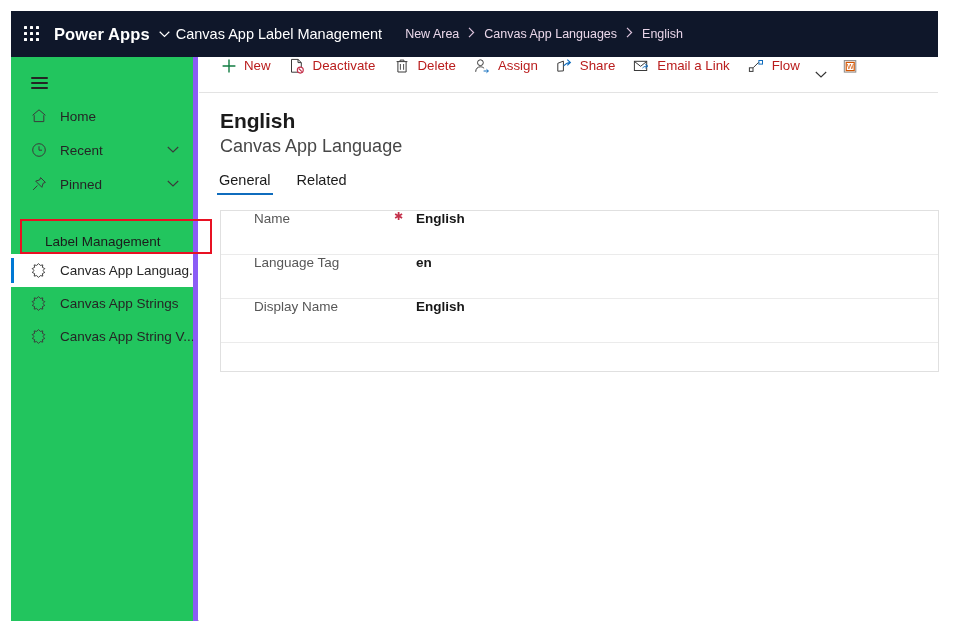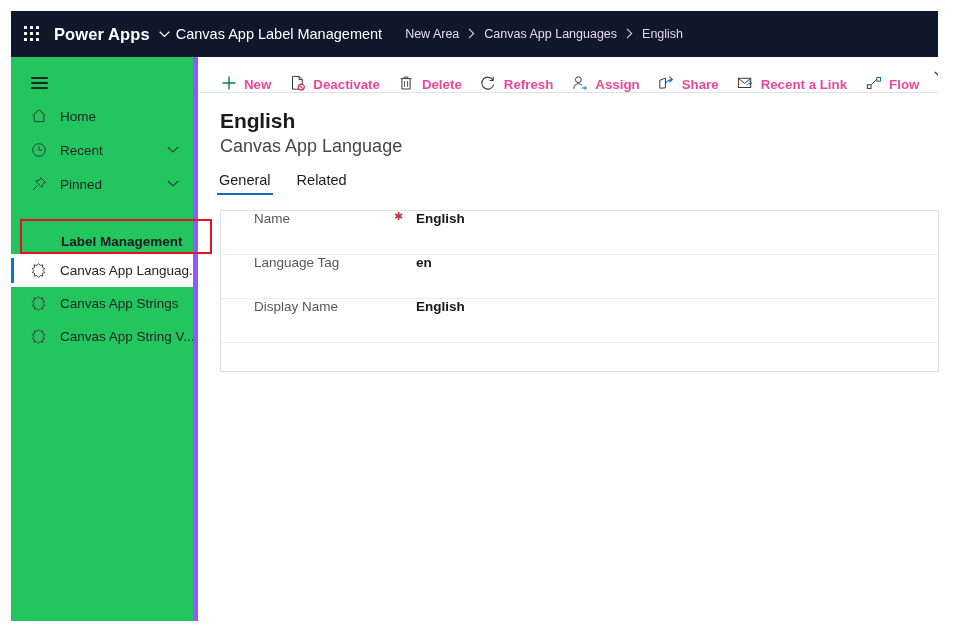--- a/index.html
+++ b/index.html
@@ -52,21 +52,21 @@
     cursor: pointer;
   }
   .app-name {
     margin-left: 4px;
     font-size: 14.5px;
     color: #ffffff;
     white-space: nowrap;
   }
   .breadcrumb {
     margin-left: 23px;
-    display: flex; align-items: flex-end;
+    display: flex; align-items: flex-start;
     font-size: 12.5px;
     color: #f0e2f0;
     white-space: nowrap;
   }
   .breadcrumb .crumb { color: #ead7ea; cursor: pointer; }
   .breadcrumb .crumb.last { color: #e7d3e7; cursor: default; }
   .breadcrumb .sep {
     margin: 0 9px;
     color: #dcc3dc;
     font-size: 11px;
@@ -107,24 +107,24 @@
   }
   .nav-label { white-space: nowrap; overflow: hidden; }
   .nav-chev {
     position: absolute; right: 14px;
     font-size: 10px; color: #3a3a3a;
   }
   .nav-group {
     margin-top: 27px;
     padding-left: 34px;
     font-size: 13.5px;
-    font-weight: bold;
+    font-weight: normal;
     color: #1b1b1b;
     height: 26px;
-    display: flex; align-items: center; margin-left: 16px;
+    display: flex; align-items: center;
   }
   .entity-item {
     height: 33px;
     display: flex; align-items: center;
     padding-left: 19px;
     font-size: 13.5px;
     color: #252525;
     cursor: pointer;
     position: relative;
   }
@@ -169,28 +169,27 @@
   
   .cmdbar {
     height: 36px;
     display: flex; align-items: center;
     border-bottom: 1px solid #e3e3e3;
     padding-left: 12px;
     overflow: hidden;
     white-space: nowrap;
   }
   .cmd {
-    display: flex; align-items: flex-end;
+    display: flex; align-items: flex-start;
     height: 34px;
     padding: 0 9px;
     font-size: 13.3px;
-    color: #ec4899;
+    color: #b91c1c;
     cursor: pointer;
     flex: 0 0 auto;
-    font-weight: bold;
   }
   .cmd-icon {
     width: 17px; height: 17px;
     margin-right: 7px;
     display: flex; align-items: center; justify-content: center;
     flex: 0 0 17px;
   }
   .cmd-chev {
     padding: 0 6px; height: 34px;
     display: flex; align-items: center;
@@ -421,29 +420,20 @@
           <svg width="16" height="16" viewBox="0 0 16 16">
             <path d="M2.6 3.6 H13.4" stroke="#3a3a3a" stroke-width="1"></path>
             <path d="M6.1 3.4 V2.1 H9.9 V3.4" fill="none" stroke="#3a3a3a" stroke-width="1"></path>
             <path d="M3.9 3.8 V14 H12.1 V3.8" fill="none" stroke="#3a3a3a" stroke-width="1"></path>
             <path d="M6.4 6 V11.8 M9.6 6 V11.8" stroke="#3a3a3a" stroke-width="0.9"></path>
           </svg>
         </span>
         <span>Delete</span>
       </div>
 
-      <div class="cmd">
-        <span class="cmd-icon">
-          <svg width="16" height="16" viewBox="0 0 16 16">
-            <path d="M13.1 5.3 A6 6 0 1 0 13.6 9.6" fill="none" stroke="#3a3a3a" stroke-width="1.1"></path>
-            <path d="M13.2 1.8 V5.5 H9.6" fill="none" stroke="#3a3a3a" stroke-width="1.1"></path>
-          </svg>
-        </span>
-        <span>Refresh</span>
-      </div>
 
       <div class="cmd">
         <span class="cmd-icon">
           <svg width="16" height="16" viewBox="0 0 16 16">
             <circle cx="6.4" cy="4.7" r="2.9" fill="none" stroke="#3a3a3a" stroke-width="1"></circle>
             <path d="M1.7 13.8 C1.7 10.6 3.8 8.8 6.4 8.8 C8 8.8 9.3 9.4 10.1 10.4" fill="none" stroke="#3a3a3a" stroke-width="1"></path>
             <path d="M9.6 13 H14.3 M12.5 11.3 L14.4 13 L12.5 14.7" fill="none" stroke="#0f6cbd" stroke-width="1"></path>
           </svg>
         </span>
         <span>Assign</span>
@@ -461,21 +451,21 @@
 
       <div class="cmd">
         <span class="cmd-icon">
           <svg width="17" height="16" viewBox="0 0 17 16">
             <rect x="1.4" y="3.3" width="12.3" height="9.2" fill="none" stroke="#3a3a3a" stroke-width="1"></rect>
             <path d="M1.6 3.6 L7.6 8.3 L13.5 3.6" fill="none" stroke="#3a3a3a" stroke-width="1"></path>
             <path d="M9.5 10 C11 8.6 12.6 8 14.2 8" fill="none" stroke="#0f6cbd" stroke-width="1"></path>
             <path d="M12.2 6 L14.8 8.1 L12.2 10.2" fill="none" stroke="#0f6cbd" stroke-width="1"></path>
           </svg>
         </span>
-        <span>Recent a Link</span>
+        <span>Email a Link</span>
       </div>
 
       <div class="cmd">
         <span class="cmd-icon">
           <svg width="16" height="16" viewBox="0 0 16 16">
             <rect x="1.4" y="9.8" width="3.6" height="3.6" fill="none" stroke="#3a3a3a" stroke-width="1"></rect>
             <rect x="10.9" y="2.5" width="3.6" height="3.6" fill="none" stroke="#0f6cbd" stroke-width="1"></rect>
             <path d="M5.3 9.6 L10.6 4.4" stroke="#3a3a3a" stroke-width="1"></path>
           </svg>
         </span>

